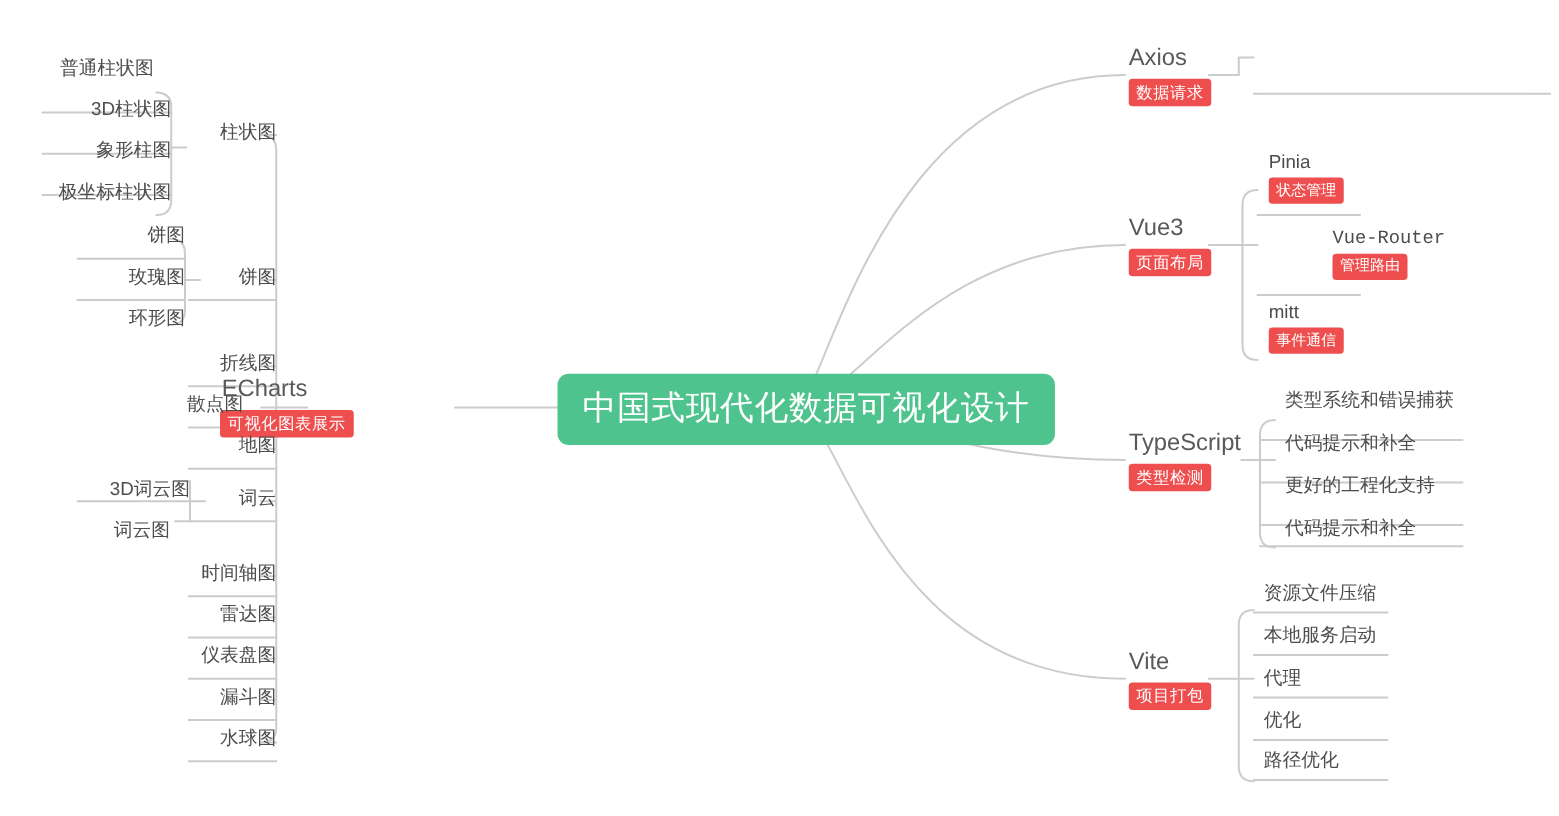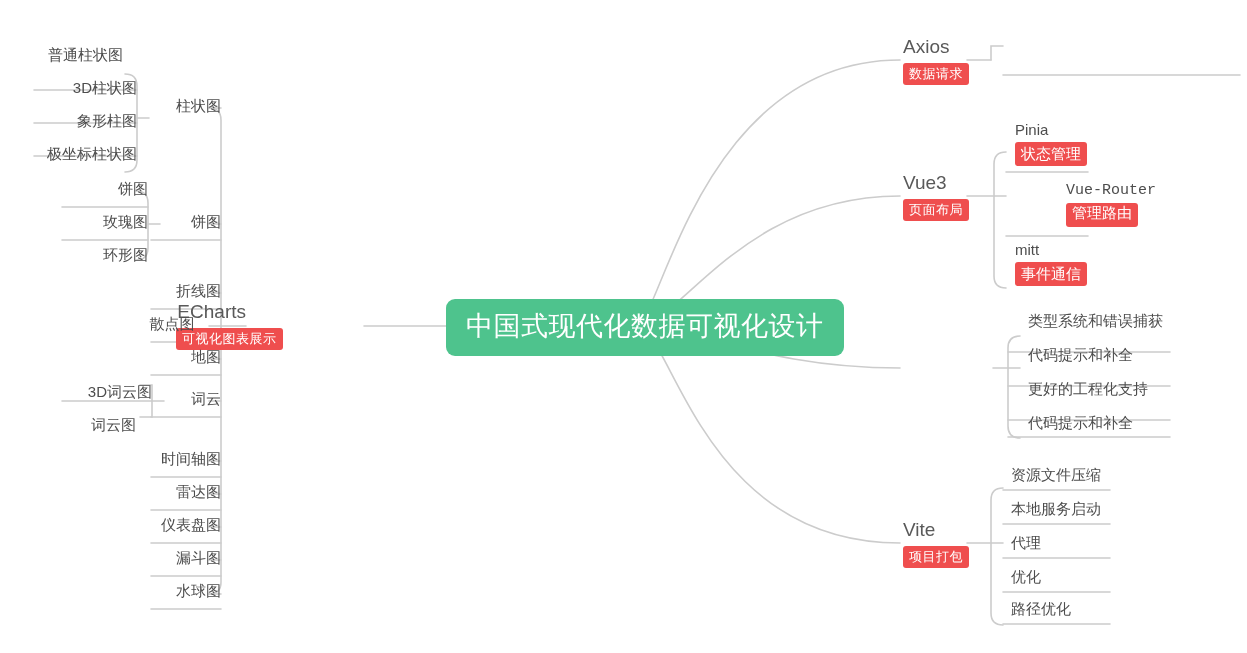--- a/index.html
+++ b/index.html
@@ -68,21 +68,21 @@
   .tagged {
     font-size: 15px;
     color: #4d4d4d;
     line-height: 1.15;
   }
   .tagged .tag {
     display: inline-block;
     margin-top: 4px;
     background: #ef4e4e;
     color: #ffffff;
-    font-size: 15px;
+    font-size: 12px;
     line-height: 1;
     padding: 4px 6px 5px 6px;
     border-radius: 3px;
   }
   .ralign { text-align: right; }
 </style>
 </head>
 <body>
 
 <div id="canvas">
@@ -215,20 +215,24 @@
   </div>
   <div class="node tagged" style="left:1066px; top:182px;font-family:Liberation Mono, monospace;">
     <div>Vue-Router</div>
     <div class="tag">管理路由</div>
   </div>
   <div class="node tagged" style="left:1015px; top:241px;">
     <div>mitt</div>
     <div class="tag">事件通信</div>
   </div>
 
+  <div class="node lvl1" style="left:903px; top:344px;">
+    <div>TypeScript</div>
+    <div class="tag">类型检测</div>
+  </div>
   <div class="node lvl3" style="left:1028px; top:312px;">类型系统和错误捕获</div>
   <div class="node lvl3" style="left:1028px; top:346px;">代码提示和补全</div>
   <div class="node lvl3" style="left:1028px; top:380px;">更好的工程化支持</div>
   <div class="node lvl3" style="left:1028px; top:414px;">代码提示和补全</div>
 
   <div class="node lvl1" style="left:903px; top:519px;">
     <div>Vite</div>
     <div class="tag">项目打包</div>
   </div>
   <div class="node lvl3" style="left:1011px; top:466px;">资源文件压缩</div>

